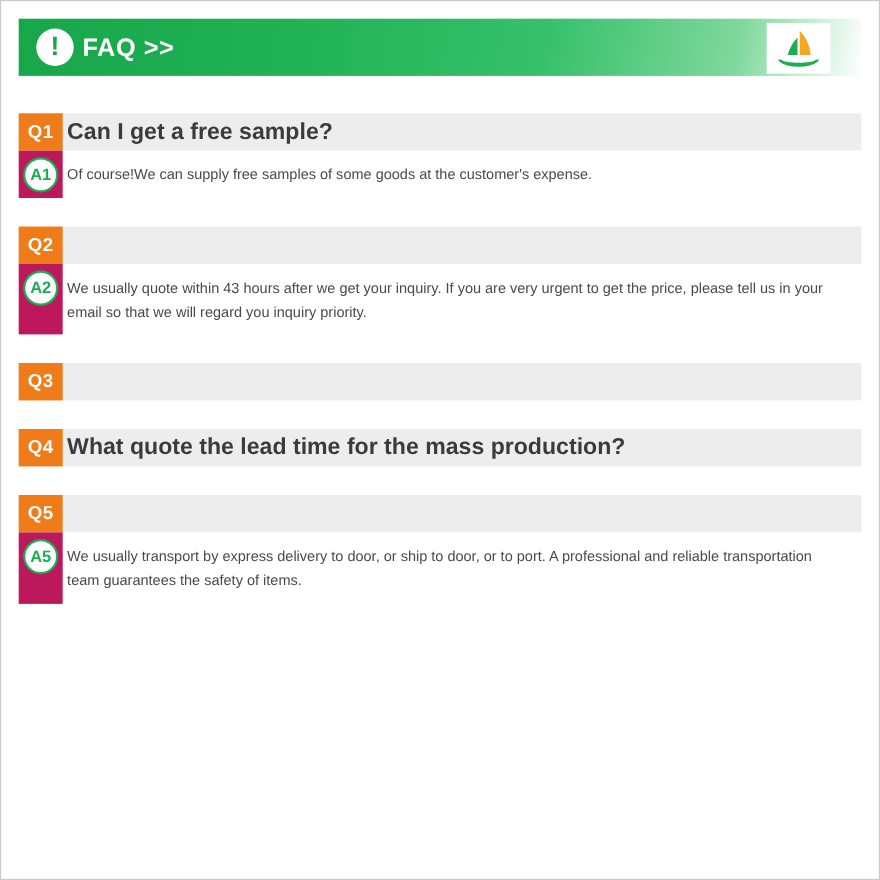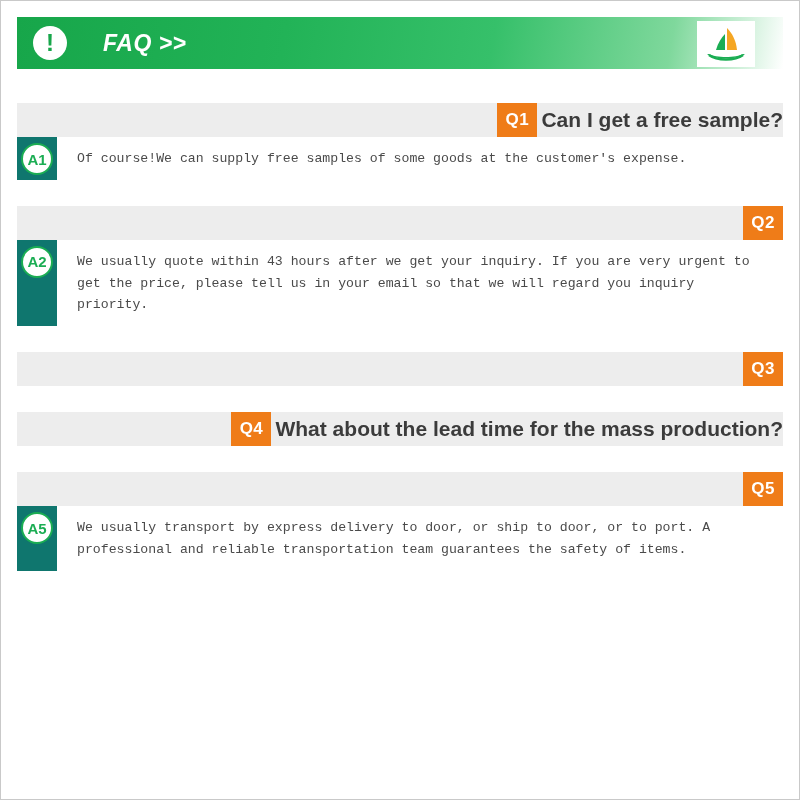--- a/index.html
+++ b/index.html
@@ -44,24 +44,23 @@
     align-items: center;
     justify-content: center;
     margin-left: 16px;
     flex: 0 0 auto;
     line-height: 1;
   }
   .header-title {
     color: #ffffff;
     font-size: 23px;
     font-weight: bold;
-    margin-left: 36px;
+    margin-left: 8px;
     letter-spacing: 0.5px;
     white-space: nowrap;
-    font-style: italic;
   }
   .logo-box {
     position: absolute;
     right: 28px;
     top: 4px;
     width: 58px;
     height: 46px;
     background: #ffffff;
     display: flex;
     align-items: center;
@@ -74,21 +73,20 @@
   }
   .faq-item {
     position: relative;
     margin-bottom: 26px;
   }
   .q-row {
     display: flex;
     align-items: stretch;
     background: #ededed;
     height: 34px;
-    justify-content: flex-end;
   }
   .q-badge {
     width: 40px;
     flex: 0 0 40px;
     background: #ef7c18;
     color: #ffffff;
     font-size: 17px;
     font-weight: bold;
     display: flex;
     align-items: center;
@@ -105,46 +103,45 @@
   }
   .a-row {
     display: flex;
     align-items: flex-start;
     background: #ffffff;
     min-height: 42px;
   }
   .a-badge-col {
     width: 40px;
     flex: 0 0 40px;
-    background: #0f766e;
+    background: #be185d;
     display: flex;
     justify-content: center;
     padding-top: 6px;
     align-self: stretch;
   }
   .a-badge {
     width: 32px;
     height: 32px;
     border-radius: 50%;
     background: #ffffff;
     border: 2px solid #1bad53;
     color: #1bad53;
     font-size: 15px;
     font-weight: bold;
     display: flex;
     align-items: center;
     justify-content: center;
     box-sizing: border-box;
   }
   .a-text {
-    padding: 11px 24px 10px 20px;
+    padding: 11px 24px 10px 4px;
     font-size: 13.2px;
     color: #4a4a4a;
     line-height: 1.65;
-    font-family: Liberation Mono, monospace;
   }
 </style>
 </head>
 <body>
 
 <div class="page">
 
   <div class="header">
     <div class="header-badge">!</div>
     <div class="header-title">FAQ &gt;&gt;</div>
@@ -187,21 +184,21 @@
 
     <div class="faq-item">
       <div class="q-row">
         <div class="q-badge">Q3</div>
       </div>
     </div>
 
     <div class="faq-item">
       <div class="q-row">
         <div class="q-badge">Q4</div>
-        <div class="q-text">What about the lead time for the mass production?</div>
+        <div class="q-text">What quote the lead time for the mass production?</div>
       </div>
     </div>
 
     <div class="faq-item">
       <div class="q-row">
         <div class="q-badge">Q5</div>
       </div>
       <div class="a-row">
         <div class="a-badge-col">
           <div class="a-badge">A5</div>

